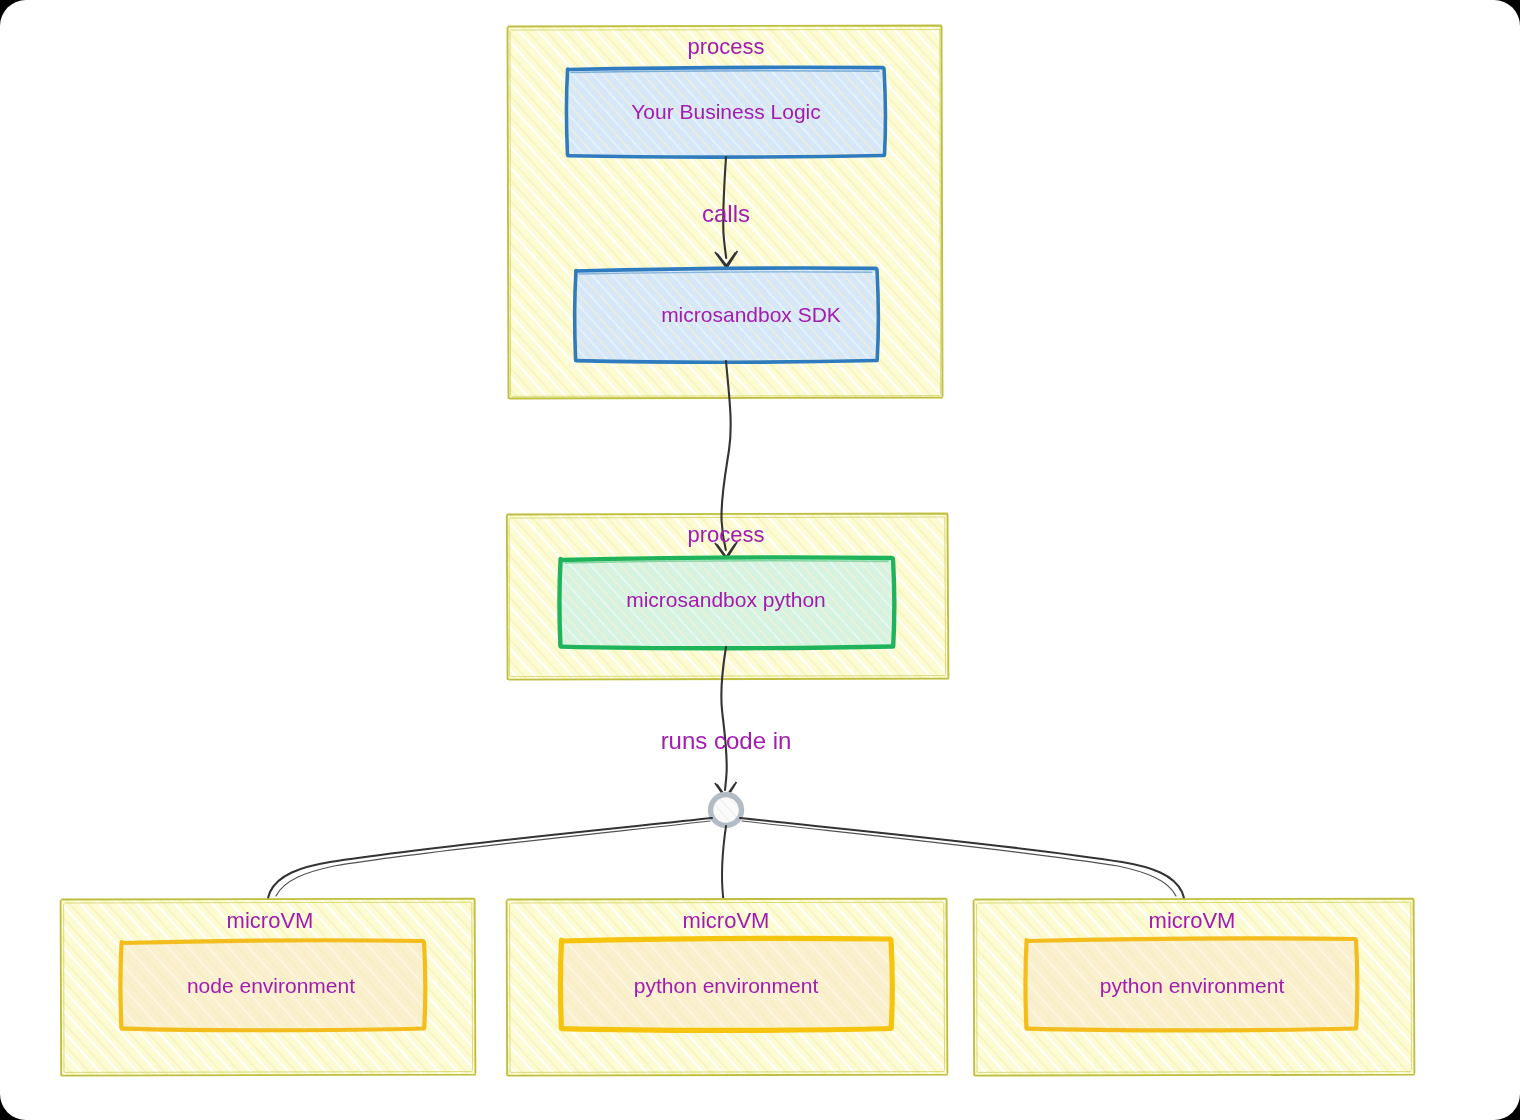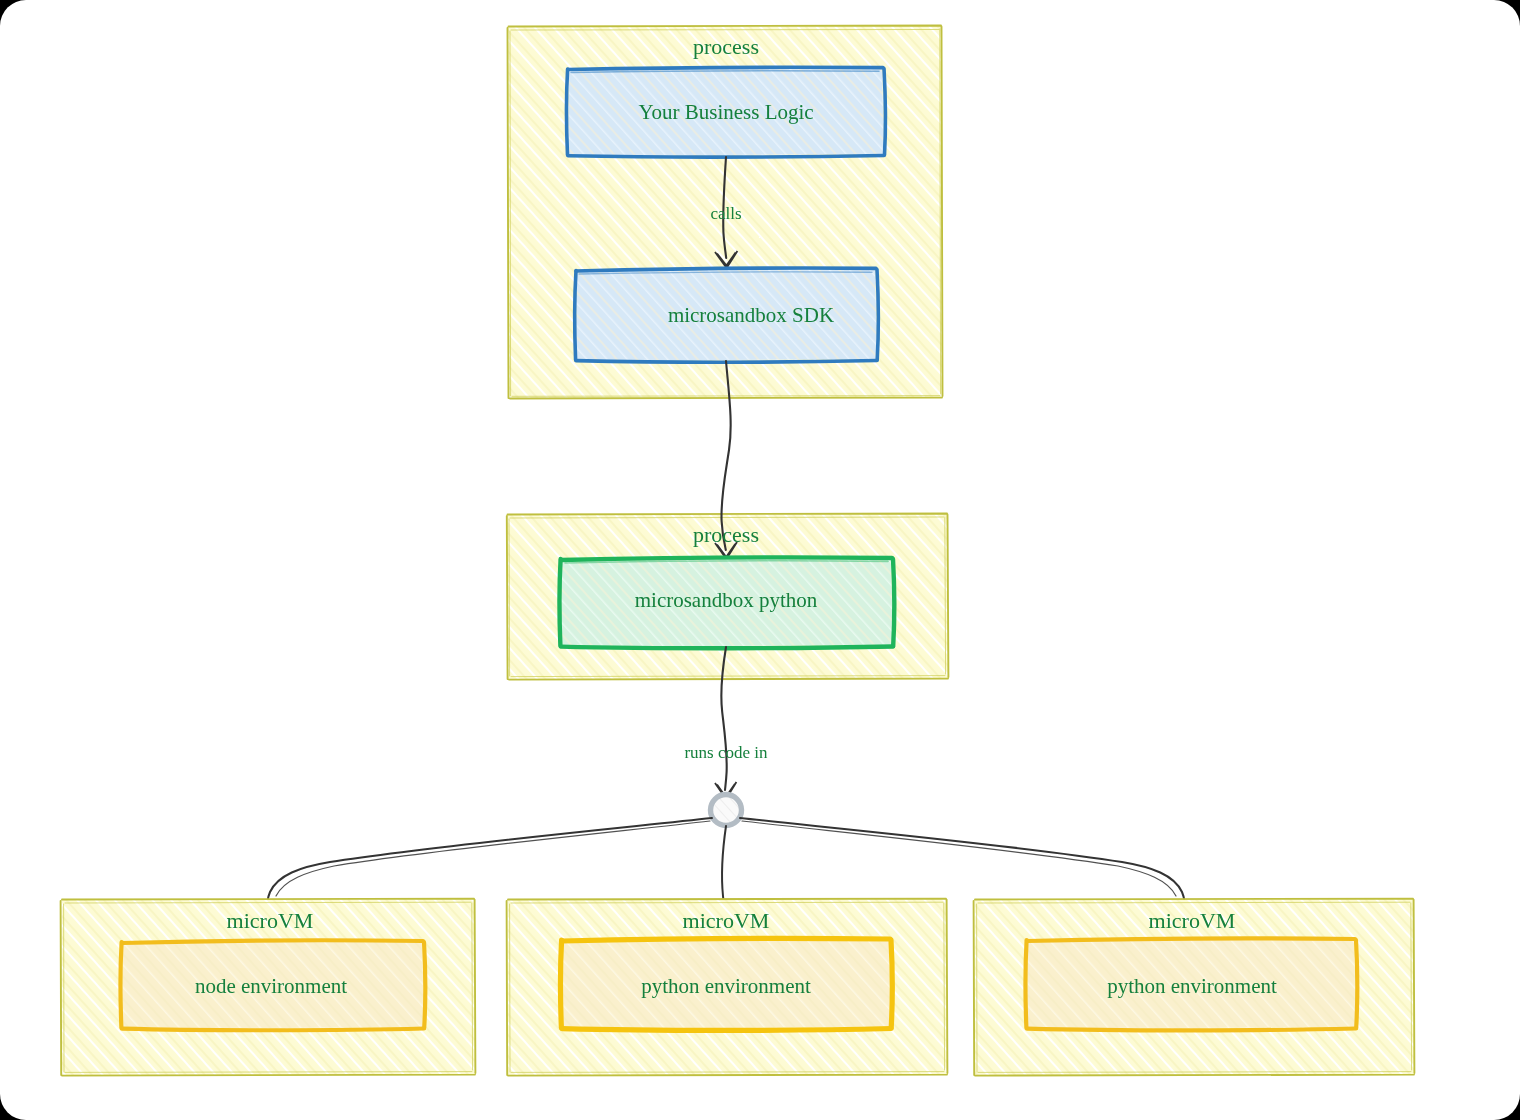--- a/index.html
+++ b/index.html
@@ -15,29 +15,29 @@
     width: 1520px;
     height: 1120px;
     background: #ffffff;
     border-radius: 26px;
     overflow: hidden;
     font-family: "Liberation Sans", sans-serif;
   }
   #diagram { position: absolute; inset: 0; }
   .lbl {
     position: absolute;
-    color: #15803d;
-    font-family: Liberation Serif, serif;
+    color: #a21caf;
+    font-family: Liberation Sans, sans-serif;
     white-space: nowrap;
     transform: translate(-50%, -50%);
     pointer-events: none;
   }
   .cluster-title { font-size: 22px; }
   .node-label   { font-size: 21px; }
-  .edge-label   { font-size: 17px; text-align: right; }
+  .edge-label   { font-size: 24px; text-align: right; }
 </style>
 </head>
 <body>
 
 <div id="canvas">
   <svg id="diagram" width="1520" height="1120" viewBox="0 0 1520 1120">
     <defs>
       <pattern id="hatch-yellow" width="14" height="14" patternTransform="rotate(-42)" patternUnits="userSpaceOnUse">
         <rect width="14" height="14" fill="#fdfbd4"></rect>
         <line x1="0" y1="0" x2="0" y2="14" stroke="#ffffff" stroke-width="4"></line>
@@ -184,21 +184,21 @@
 
   <div class="lbl cluster-title" style="left:726px; top:47px;">process</div>
   <div class="lbl node-label" style="left:726px; top:112px;">Your Business Logic</div>
   <div class="lbl edge-label" style="left:726px; top:214px;">calls</div>
   <div class="lbl node-label" style="left:751px; top:315px;">microsandbox SDK</div>
 
 
   <div class="lbl cluster-title" style="left:726px; top:535px;">process</div>
   <div class="lbl node-label" style="left:726px; top:600px;">microsandbox python</div>
 
-  <div class="lbl edge-label" style="left:726px; top:741px;margin-top:12px;">runs code in</div>
+  <div class="lbl edge-label" style="left:726px; top:741px;">runs code in</div>
 
   <div class="lbl cluster-title" style="left:270px; top:921px;">microVM</div>
   <div class="lbl node-label" style="left:271px; top:986px;text-align:center;">node environment</div>
 
   <div class="lbl cluster-title" style="left:726px; top:921px;">microVM</div>
   <div class="lbl node-label" style="left:726px; top:986px;">python environment</div>
 
   <div class="lbl cluster-title" style="left:1192px; top:921px;">microVM</div>
   <div class="lbl node-label" style="left:1192px; top:986px;">python environment</div>
 </div>

